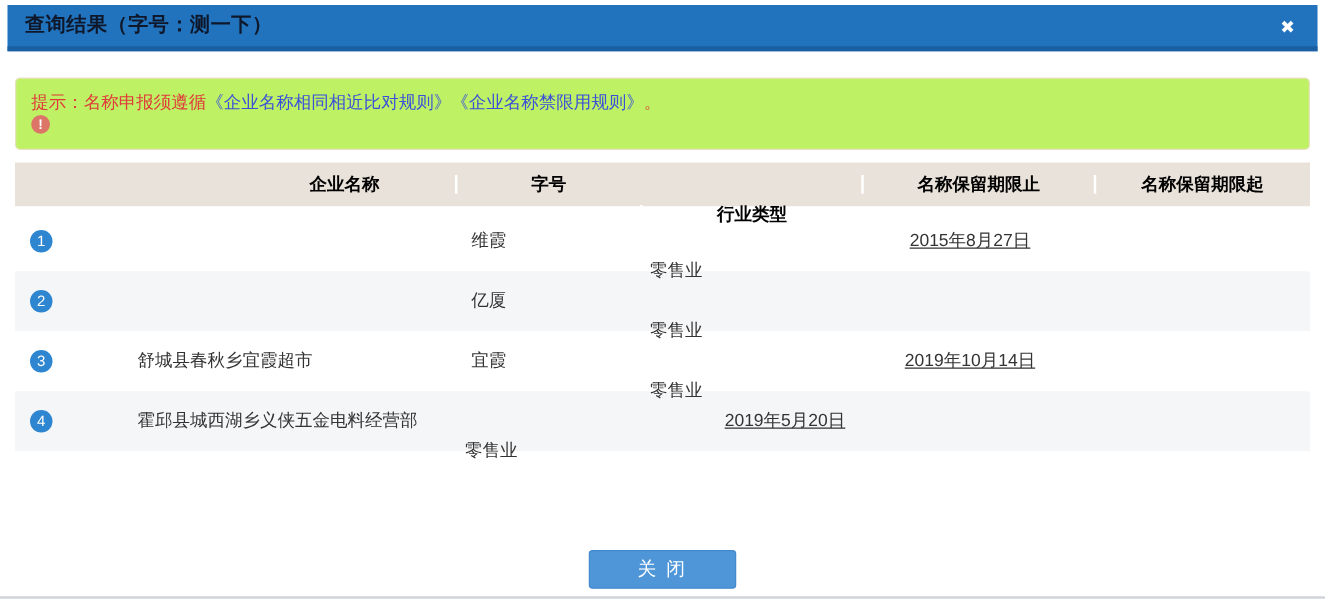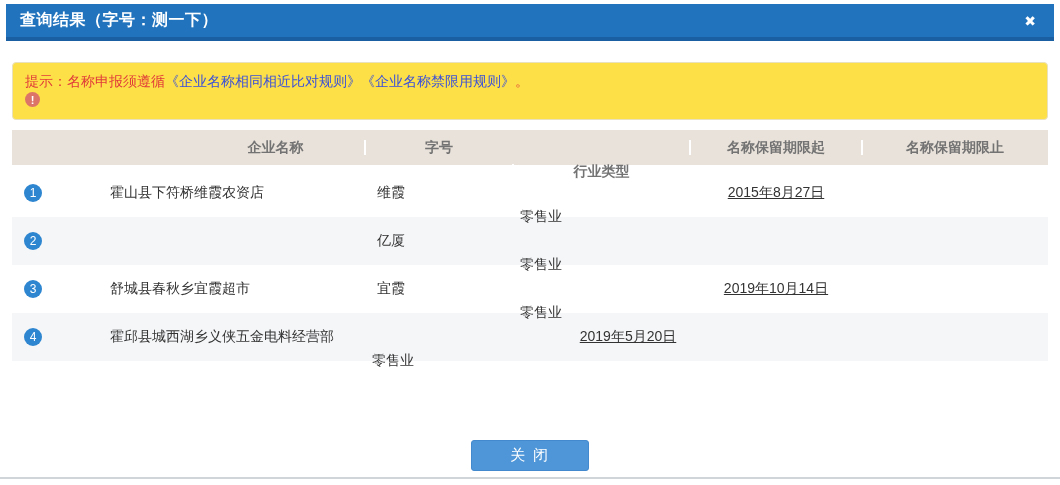--- a/index.html
+++ b/index.html
@@ -6,44 +6,44 @@
   html, body { width: 1060px; height: 485px; background: #fff; font-family: "Liberation Sans", "DejaVu Sans", sans-serif; }
   .dialog { position: relative; width: 1060px; height: 485px; background: #fff; overflow: hidden; }
 
   
   .titlebar {
     position: absolute; top: 4px; left: 6px; right: 6px; height: 37px;
     background: #2173bd; border-bottom: 4px solid #1b5fa3;
     display: flex; align-items: center; justify-content: space-between;
     padding: 0 18px 0 14px;
   }
-  .title { color: #ffffff; font-size: 16px; font-weight: bold; letter-spacing: 0.5px; }
+  .title { color: #0f172a; font-size: 16px; font-weight: bold; letter-spacing: 0.5px; }
   .close-x { color: #fff; font-size: 14px; font-weight: bold; cursor: pointer; line-height: 1; }
 
   
   .notice {
     position: absolute; top: 62px; left: 12px; right: 12px; height: 58px;
-    background: #fde047; border: 1px solid #e9e0bd; border-radius: 4px;
+    background: #bef264; border: 1px solid #e9e0bd; border-radius: 4px;
     padding: 7px 12px; font-size: 14px; line-height: 22px;
   }
   .red { color: #e03a3a; }
   .rule-link { color: #3a50d9; text-decoration: none; cursor: pointer; }
   .notice-line2 { display: flex; align-items: center; }
   .warn-icon {
     display: inline-flex; align-items: center; justify-content: center;
     width: 15px; height: 15px; border-radius: 50%;
     background: #dd7468; color: #fff; font-size: 11px; font-weight: bold;
     margin-right: 7px; flex: 0 0 auto;
   }
 
   
   .rtable { position: absolute; top: 130px; left: 12px; right: 12px; }
   .thead {
     display: flex; height: 35px; align-items: center;
-    background: #e9e2da; color: #737373; font-size: 14px; font-weight: bold;
+    background: #e9e2da; color: #000000; font-size: 14px; font-weight: bold;
   }
   .thead .cell { position: relative; height: 100%; display: flex; align-items: center; justify-content: center; }
   .thead .cell + .cell::before {
     content: ""; position: absolute; left: -1px; top: 10px;
     width: 2px; height: 15px; background: #fff;
   }
   .c1 { width: 353px; }
   .c2 { width: 148px; }
   .c3 { width: 177px; margin-top: 48px; }
   .c4 { width: 172px; }
@@ -62,21 +62,21 @@
     display: inline-flex; align-items: center; justify-content: center;
     width: 18px; height: 18px; border-radius: 50%; flex: 0 0 auto;
     background: #2e86d0; color: #fff; font-size: 12px; margin-right: 68px;
   }
 
   
   .footer { position: absolute; top: 440px; left: 0; right: 0; display: flex; justify-content: center; }
   .close-btn {
     min-width: 118px; height: 31px; background: #4e96d8; border: 1px solid #4389cd;
     border-radius: 3px; color: #fff; font-size: 15px; letter-spacing: 2px;
-    font-family: Liberation Serif, serif; cursor: pointer;
+    font-family: Liberation Sans, sans-serif; cursor: pointer;
   }
   .bottom-line { position: absolute; left: 0; right: 0; bottom: 6px; height: 2px; background: #d0d5da; }
 </style>
 </head>
 <body>
 
 <div class="dialog">
 
   <div class="titlebar">
     <span class="title">查询结果（字号：测一下）</span>
@@ -90,28 +90,27 @@
     <div class="notice-line2">
       <span class="warn-icon">!</span>
     </div>
   </div>
 
   <div class="rtable">
     <div class="thead">
       <div class="cell c1">企业名称</div>
       <div class="cell c2">字号</div>
       <div class="cell c3">行业类型</div>
+      <div class="cell c5">名称保留期限止</div>
       <div class="cell c4">名称保留期限起</div>
-      <div class="cell c5">名称保留期限止</div>
     </div>
     <div class="tbody">
         <div class="trow">
           <div class="cell c1">
             <span class="num-circle">1</span>
-            <span>霍山县下符桥维霞农资店</span>
           </div>
           <div class="cell c2">维霞</div>
           <div class="cell c3">零售业</div>
           <div class="cell c4">2015年8月27日</div>
           <div class="cell c5"></div>
         </div>
         <div class="trow">
           <div class="cell c1">
             <span class="num-circle">2</span>
           </div>

